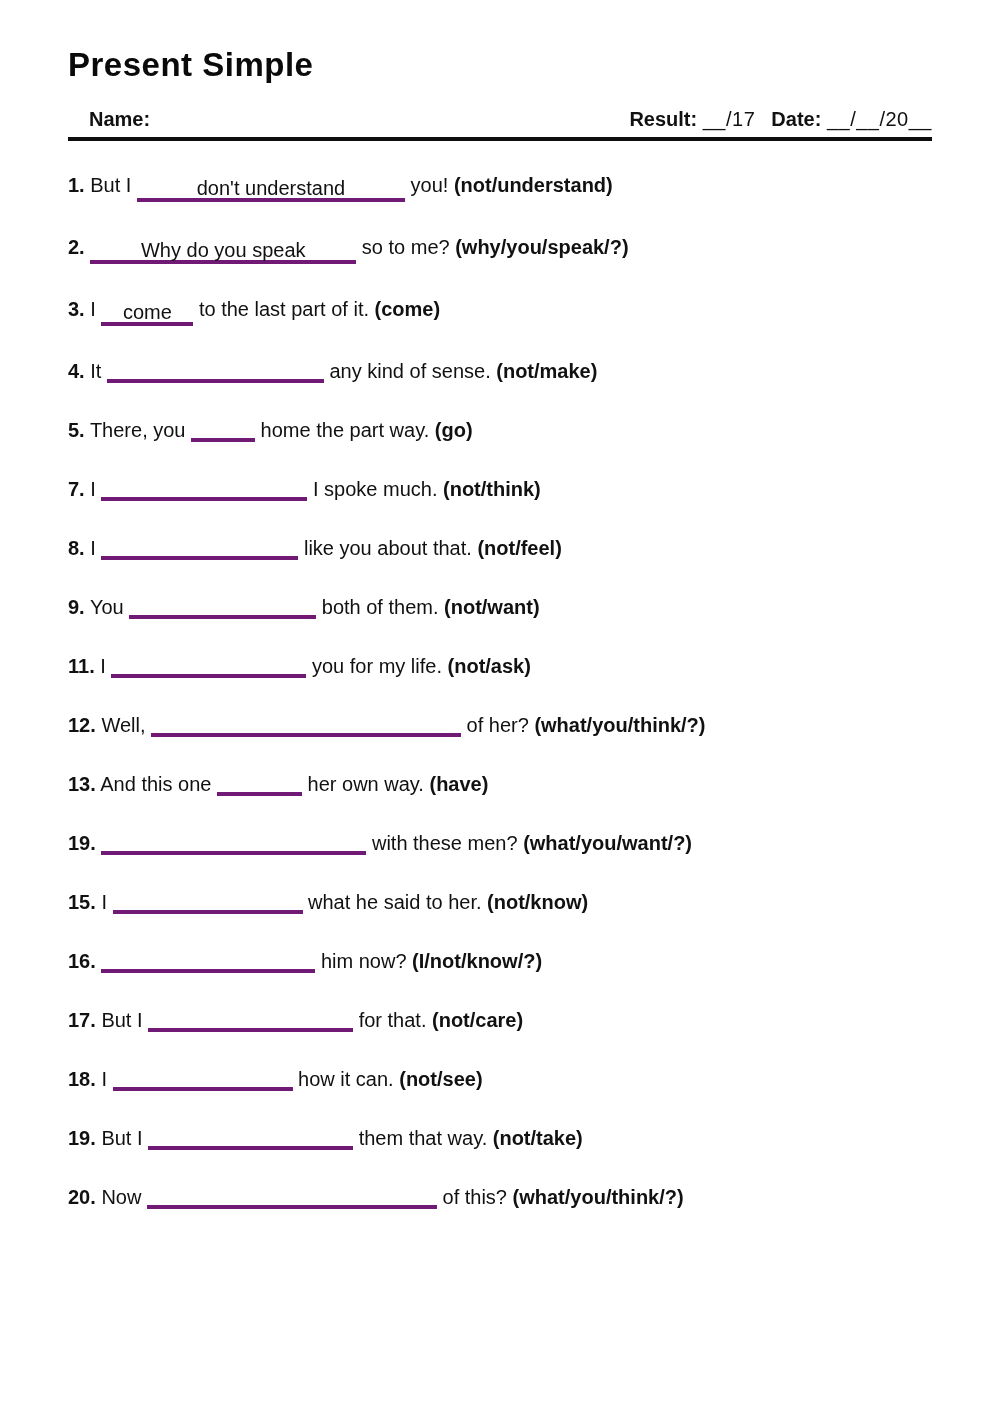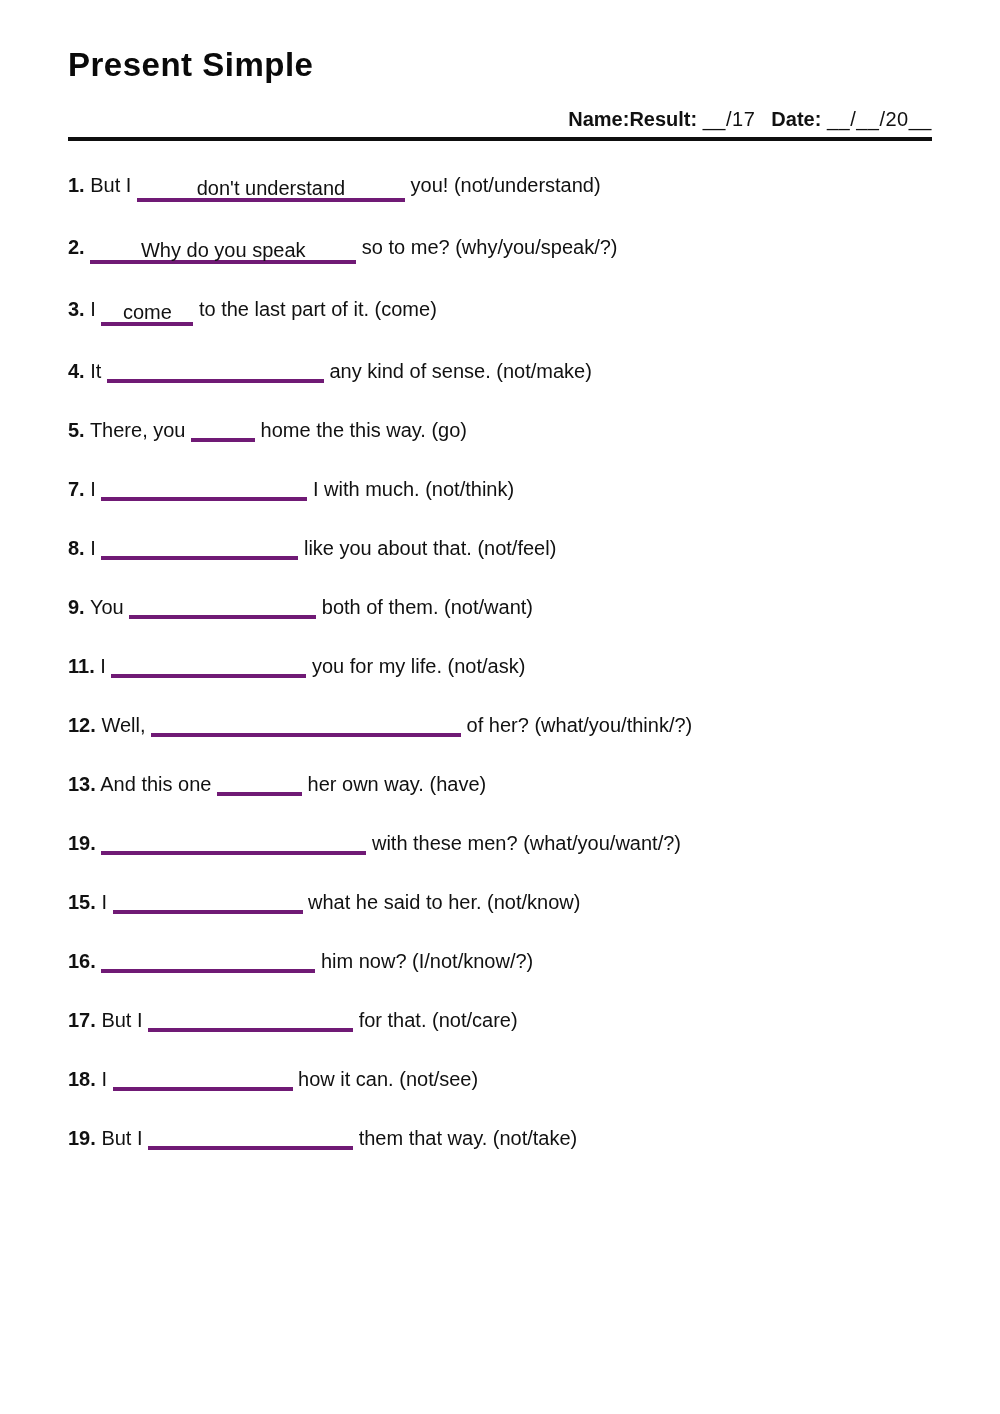--- a/index.html
+++ b/index.html
@@ -21,21 +21,21 @@
   .title {
     font-size: 33px;
     font-weight: bold;
     line-height: 1;
     margin: 0 0 26px 0;
     color: #0a0a0a;
     letter-spacing: 0.5px;
   }
   .meta-row {
     display: flex;
-    justify-content: flex-end;
+    justify-content: space-between;
     align-items: baseline;
     font-size: 20px;
     line-height: 24px;
     margin-left: 21px;
   }
   .meta-right {
     display: flex;
     gap: 16px;
   }
   .meta-label { font-weight: bold; }
@@ -50,21 +50,21 @@
   .questions {
     margin-top: 30px;
   }
   .q-row {
     font-size: 20px;
     line-height: 28px;
     margin-bottom: 31px;
     white-space: nowrap;
   }
   .q-num { font-weight: bold; }
-  .hint  { font-weight: normal; }
+  .hint  { font-weight: bold; }
   .blank {
     display: inline-block;
     box-sizing: border-box;
     height: 24px;
     line-height: 24px;
     vertical-align: -5px;
     border-bottom: 4px solid #701a75;
     text-align: center;
     padding: 0 6px;
   }
@@ -119,28 +119,28 @@
   </div>
 
   <div class="q-row">
     <span class="q-num">4.</span>
     <span> It </span><span class="blank" style="min-width: 217px;"><span class="answer"></span></span><span> any kind of sense. </span>
     <span class="hint">(not/make)</span>
   </div>
 
   <div class="q-row">
     <span class="q-num">5.</span>
-    <span> There, you </span><span class="blank" style="min-width: 64px;"><span class="answer"></span></span><span> home the this way. </span>
+    <span> There, you </span><span class="blank" style="min-width: 64px;"><span class="answer"></span></span><span> home the part way. </span>
     <span class="hint">(go)</span>
   </div>
 
 
   <div class="q-row">
     <span class="q-num">7.</span>
-    <span> I </span><span class="blank" style="min-width: 206px;"><span class="answer"></span></span><span> I with much. </span>
+    <span> I </span><span class="blank" style="min-width: 206px;"><span class="answer"></span></span><span> I spoke much. </span>
     <span class="hint">(not/think)</span>
   </div>
 
   <div class="q-row">
     <span class="q-num">8.</span>
     <span> I </span><span class="blank" style="min-width: 197px;"><span class="answer"></span></span><span> like you about that. </span>
     <span class="hint">(not/feel)</span>
   </div>
 
   <div class="q-row">
@@ -197,15 +197,20 @@
     <span> I </span><span class="blank" style="min-width: 180px;"><span class="answer"></span></span><span> how it can. </span>
     <span class="hint">(not/see)</span>
   </div>
 
   <div class="q-row">
     <span class="q-num">19.</span>
     <span> But I </span><span class="blank" style="min-width: 205px;"><span class="answer"></span></span><span> them that way. </span>
     <span class="hint">(not/take)</span>
   </div>
 
+  <div class="q-row">
+    <span class="q-num">20.</span>
+    <span> Now </span><span class="blank" style="min-width: 290px;"><span class="answer"></span></span><span> of this? </span>
+    <span class="hint">(what/you/think/?)</span>
+  </div>
 </div>
 
 </div>
 
 </body></html>

